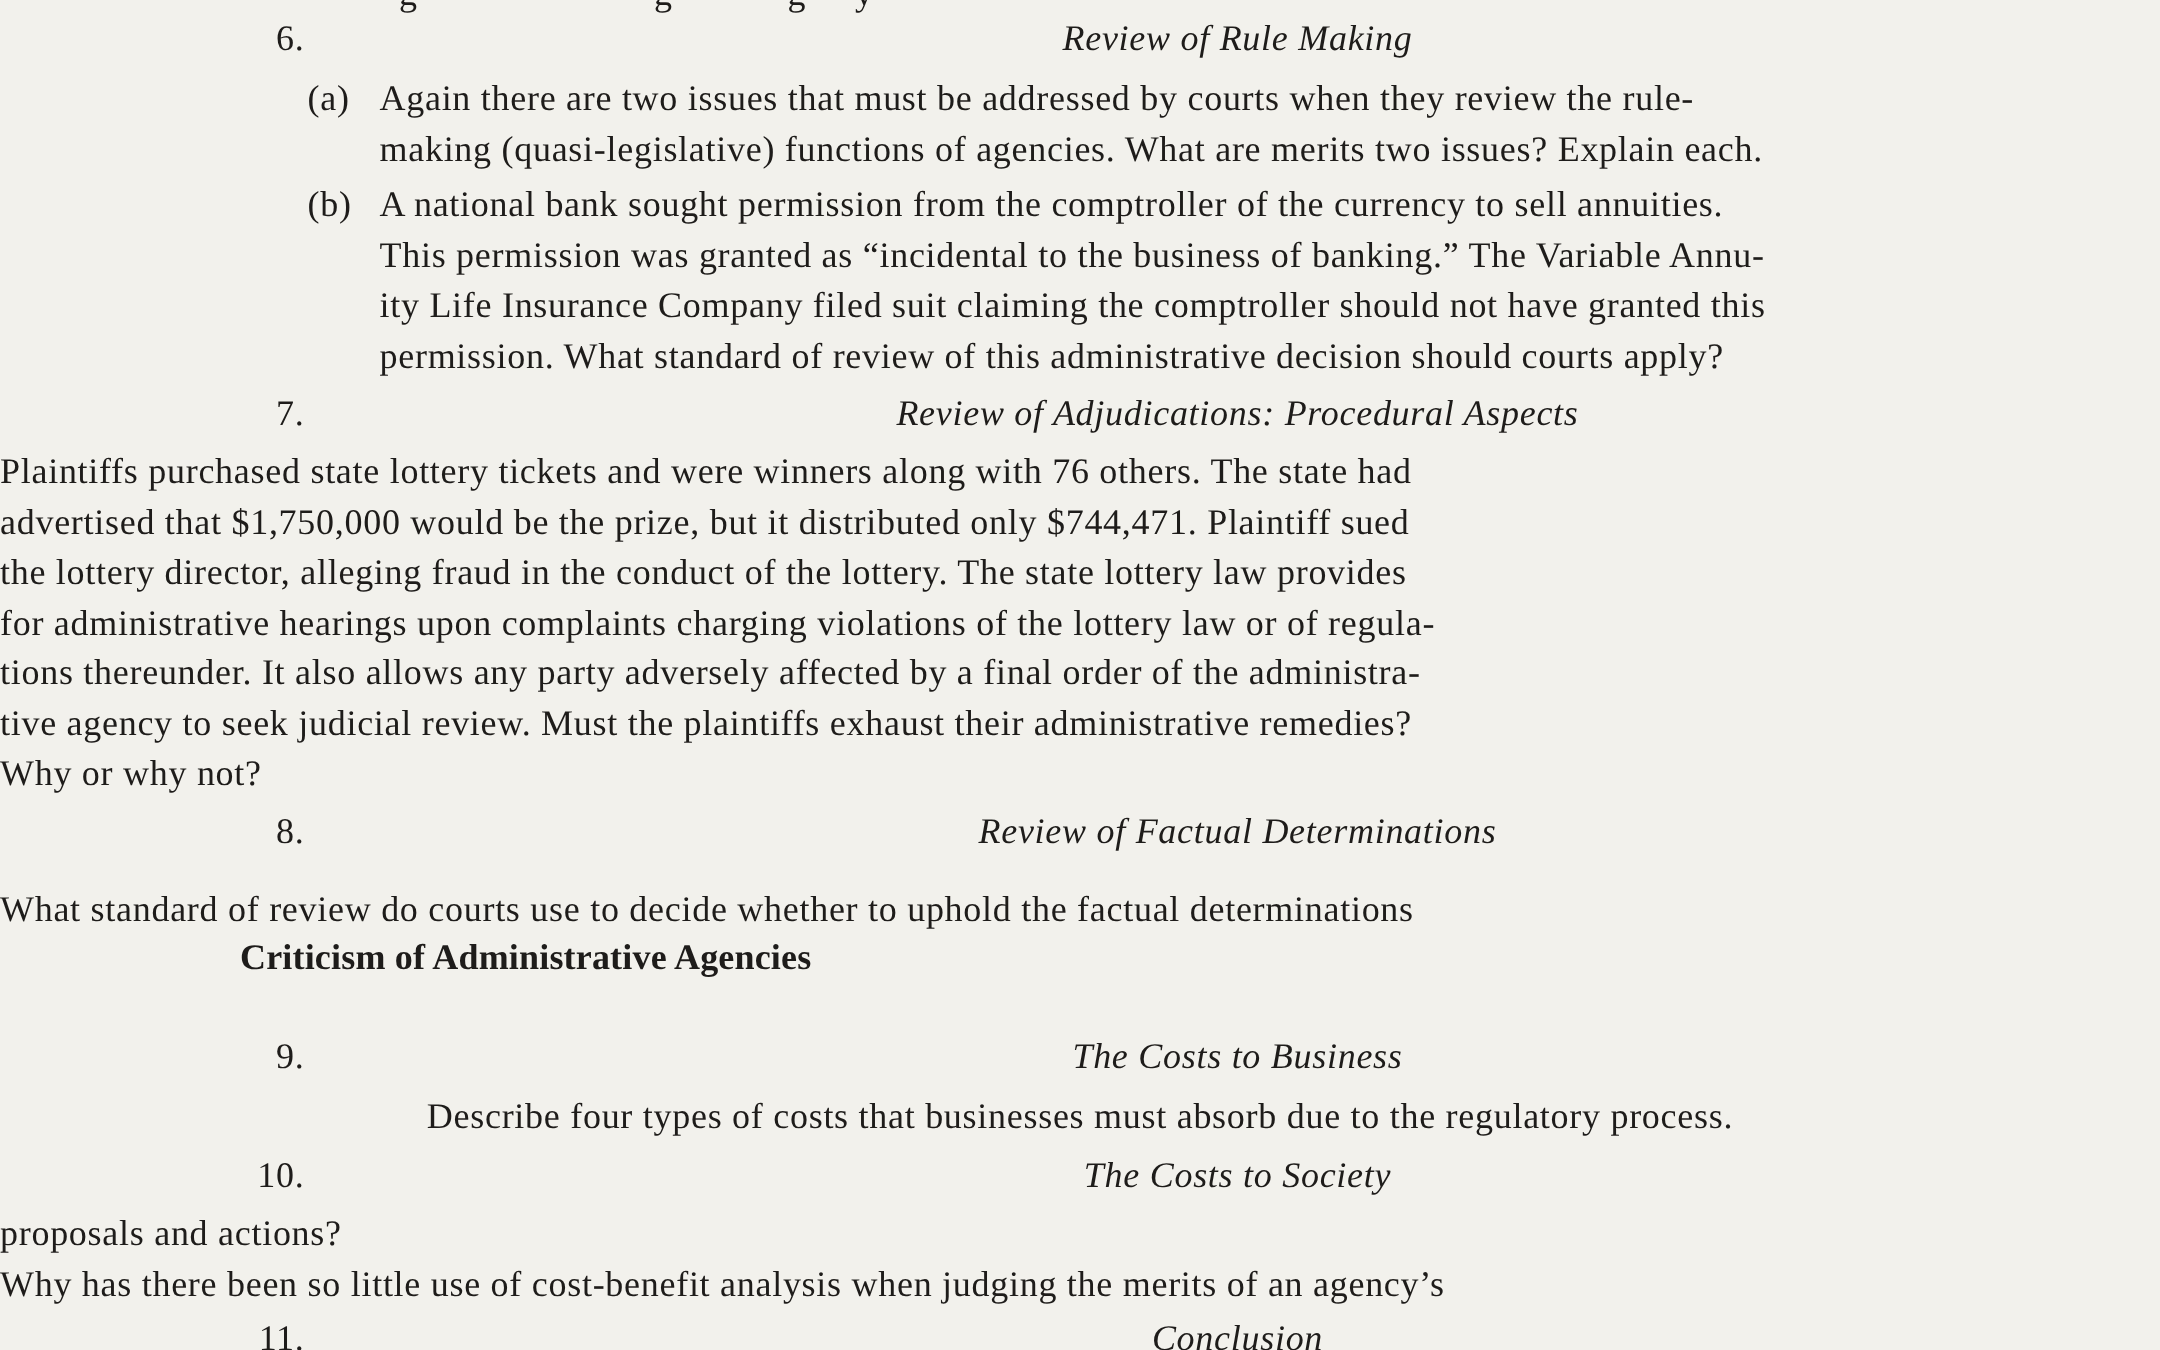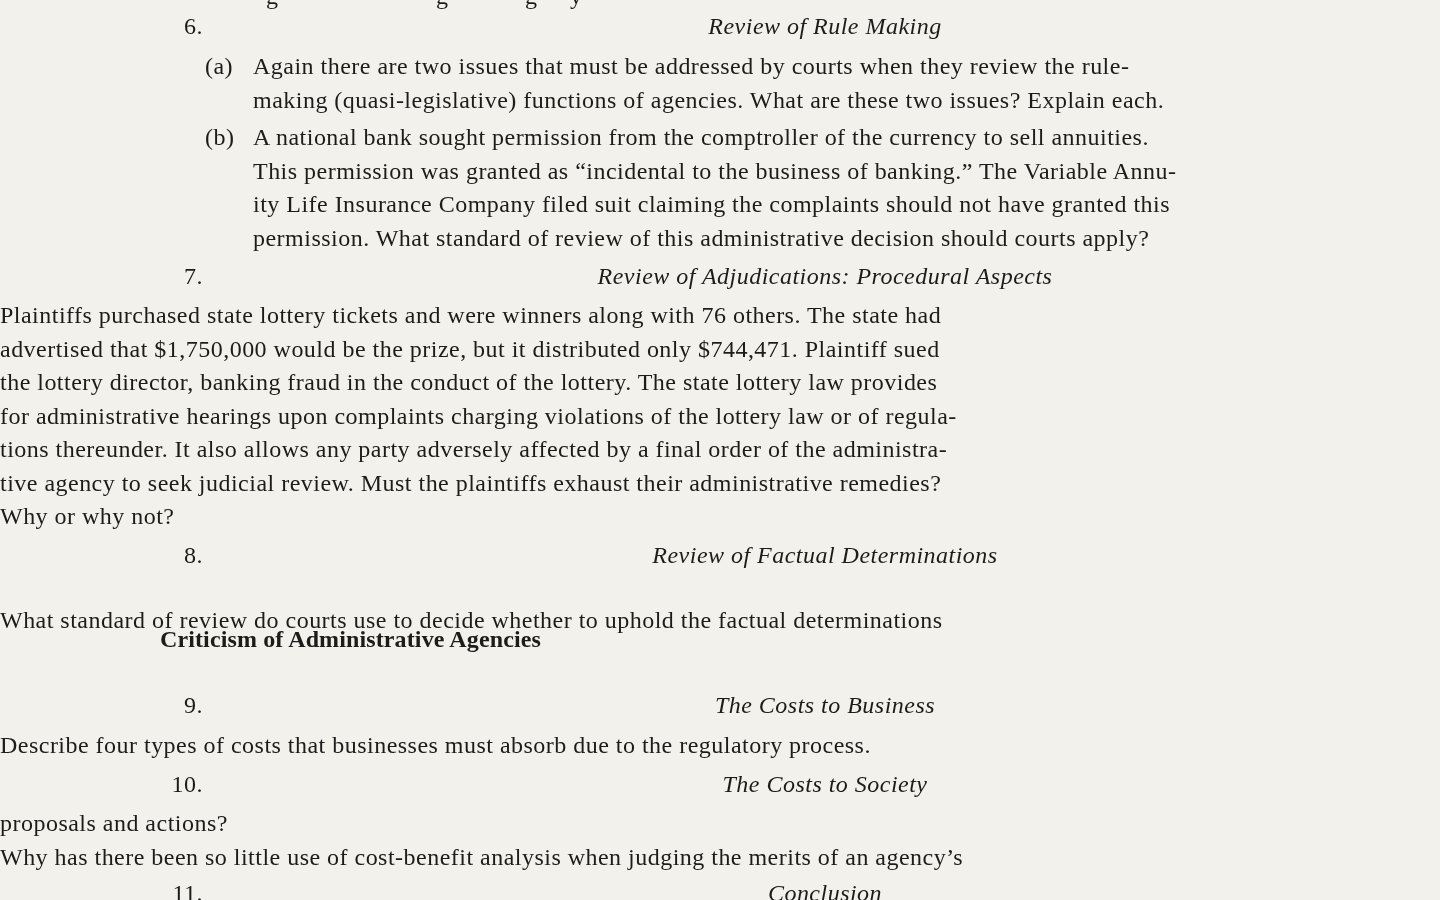--- a/index.html
+++ b/index.html
@@ -98,57 +98,57 @@
       <span class="frag" style="left: 570px;">y</span>
     </div>
   <div id="doc">
       <div class="block numbered-heading" style="top: 10px;">
         <span class="num">6.</span>
         <span class="title">Review of Rule Making</span>
       </div>
       <div class="block lettered-item" style="top: 50px;">
         <span class="label">(a)</span>
         <div class="line">Again there are two issues that must be addressed by courts when they review the rule-</div>
-        <div class="line">making (quasi-legislative) functions of agencies. What are these two issues? Explain each.</div>
+        <div class="line">making (quasi-legislative) functions of agencies. What are merits two issues? Explain each.</div>
       </div>
       <div class="block lettered-item" style="top: 121px;">
         <span class="label">(b)</span>
         <div class="line">A national bank sought permission from the comptroller of the currency to sell annuities.</div>
         <div class="line">This permission was granted as “incidental to the business of banking.” The Variable Annu-</div>
-        <div class="line">ity Life Insurance Company filed suit claiming the complaints should not have granted this</div>
+        <div class="line">ity Life Insurance Company filed suit claiming the comptroller should not have granted this</div>
         <div class="line">permission. What standard of review of this administrative decision should courts apply?</div>
       </div>
       <div class="block numbered-heading" style="top: 260px;">
         <span class="num">7.</span>
         <span class="title">Review of Adjudications: Procedural Aspects</span>
       </div>
       <div class="block paragraph" style="top: 299px;">
         <div class="line">Plaintiffs purchased state lottery tickets and were winners along with 76 others. The state had</div>
         <div class="line">advertised that $1,750,000 would be the prize, but it distributed only $744,471. Plaintiff sued</div>
-        <div class="line">the lottery director, banking fraud in the conduct of the lottery. The state lottery law provides</div>
+        <div class="line">the lottery director, alleging fraud in the conduct of the lottery. The state lottery law provides</div>
         <div class="line">for administrative hearings upon complaints charging violations of the lottery law or of regula-</div>
         <div class="line">tions thereunder. It also allows any party adversely affected by a final order of the administra-</div>
         <div class="line">tive agency to seek judicial review. Must the plaintiffs exhaust their administrative remedies?</div>
         <div class="line">Why or why not?</div>
       </div>
       <div class="block numbered-heading" style="top: 539px;">
         <span class="num">8.</span>
         <span class="title">Review of Factual Determinations</span>
       </div>
-      <div class="block paragraph" style="top: 604px;">
+      <div class="block paragraph" style="top: 591px;">
         <div class="line">What standard of review do courts use to decide whether to uphold the factual determinations</div>
       </div>
       <div class="block section-heading" style="top: 623px;">
         <div class="line">Criticism of Administrative Agencies</div>
       </div>
       <div class="block numbered-heading" style="top: 689px;">
         <span class="num">9.</span>
         <span class="title">The Costs to Business</span>
       </div>
-      <div class="block paragraph" style="top: 729px;">
+      <div class="block paragraph" style="top: 729px; text-align: center;">
         <div class="line">Describe four types of costs that businesses must absorb due to the regulatory process.</div>
       </div>
       <div class="block numbered-heading" style="top: 768px;">
         <span class="num">10.</span>
         <span class="title">The Costs to Society</span>
       </div>
       <div class="block paragraph" style="top: 807px;">
         <div class="line">proposals and actions?</div>
         <div class="line">Why has there been so little use of cost-benefit analysis when judging the merits of an agency’s</div>
       </div>

